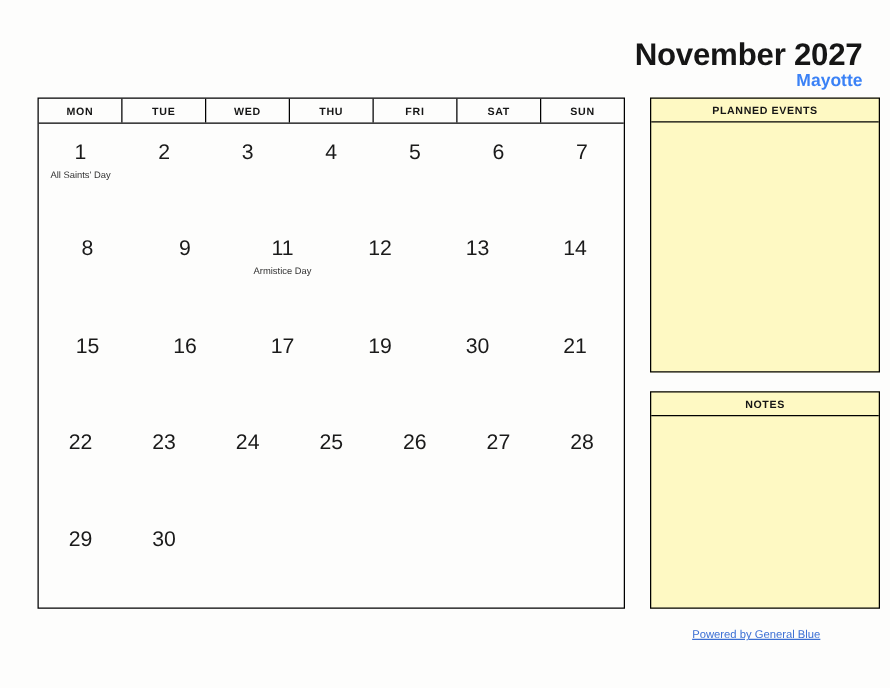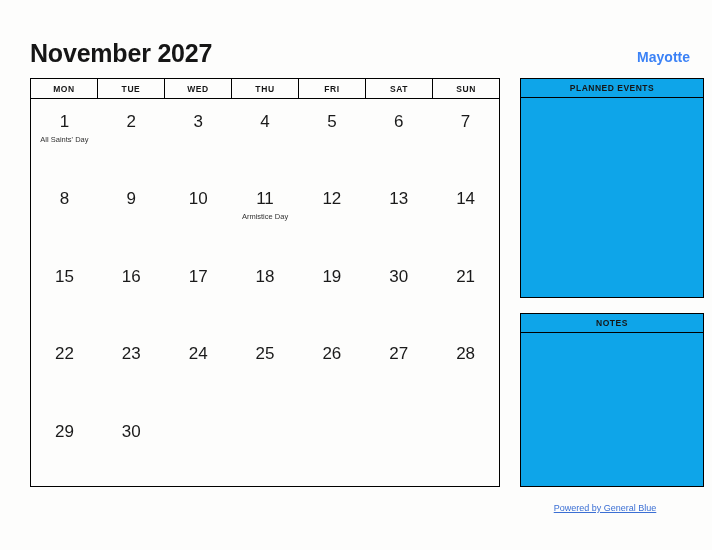--- a/index.html
+++ b/index.html
@@ -24,20 +24,21 @@
   
   .header {
     position: absolute;
     left: 30px;
     top: 32px;
     width: 660px;
     height: 34px;
     display: flex;
     align-items: flex-end;
     justify-content: space-between;
+    flex-direction: column;
   }
   .month-title {
     font-size: 25px;
     font-weight: bold;
     letter-spacing: -0.2px;
     line-height: 1;
     color: #161616;
   }
   .region-title {
     font-size: 14px;
@@ -117,21 +118,21 @@
     visibility: hidden;
   }
 
   
   .panel {
     position: absolute;
     left: 520px;
     width: 184px;
     border: 1px solid #000;
     box-sizing: border-box;
-    background: #0ea5e9;
+    background: #fef9c3;
   }
   .panel-events {
     top: 78px;
     height: 220px;
   }
   .panel-notes {
     top: 313px;
     height: 174px;
   }
   .panel-title {
@@ -222,24 +223,20 @@
       <div class="week-row">
         <div class="day-cell">
           <div class="day-num">8</div>
           <div class="day-event"></div>
         </div>
         <div class="day-cell">
           <div class="day-num">9</div>
           <div class="day-event"></div>
         </div>
         <div class="day-cell">
-          <div class="day-num">10</div>
-          <div class="day-event"></div>
-        </div>
-        <div class="day-cell">
           <div class="day-num">11</div>
           <div class="day-event">Armistice Day</div>
         </div>
         <div class="day-cell">
           <div class="day-num">12</div>
           <div class="day-event"></div>
         </div>
         <div class="day-cell">
           <div class="day-num">13</div>
           <div class="day-event"></div>
@@ -254,24 +251,20 @@
         <div class="day-cell">
           <div class="day-num">15</div>
           <div class="day-event"></div>
         </div>
         <div class="day-cell">
           <div class="day-num">16</div>
           <div class="day-event"></div>
         </div>
         <div class="day-cell">
           <div class="day-num">17</div>
-          <div class="day-event"></div>
-        </div>
-        <div class="day-cell">
-          <div class="day-num">18</div>
           <div class="day-event"></div>
         </div>
         <div class="day-cell">
           <div class="day-num">19</div>
           <div class="day-event"></div>
         </div>
         <div class="day-cell">
           <div class="day-num">30</div>
           <div class="day-event"></div>
         </div>

